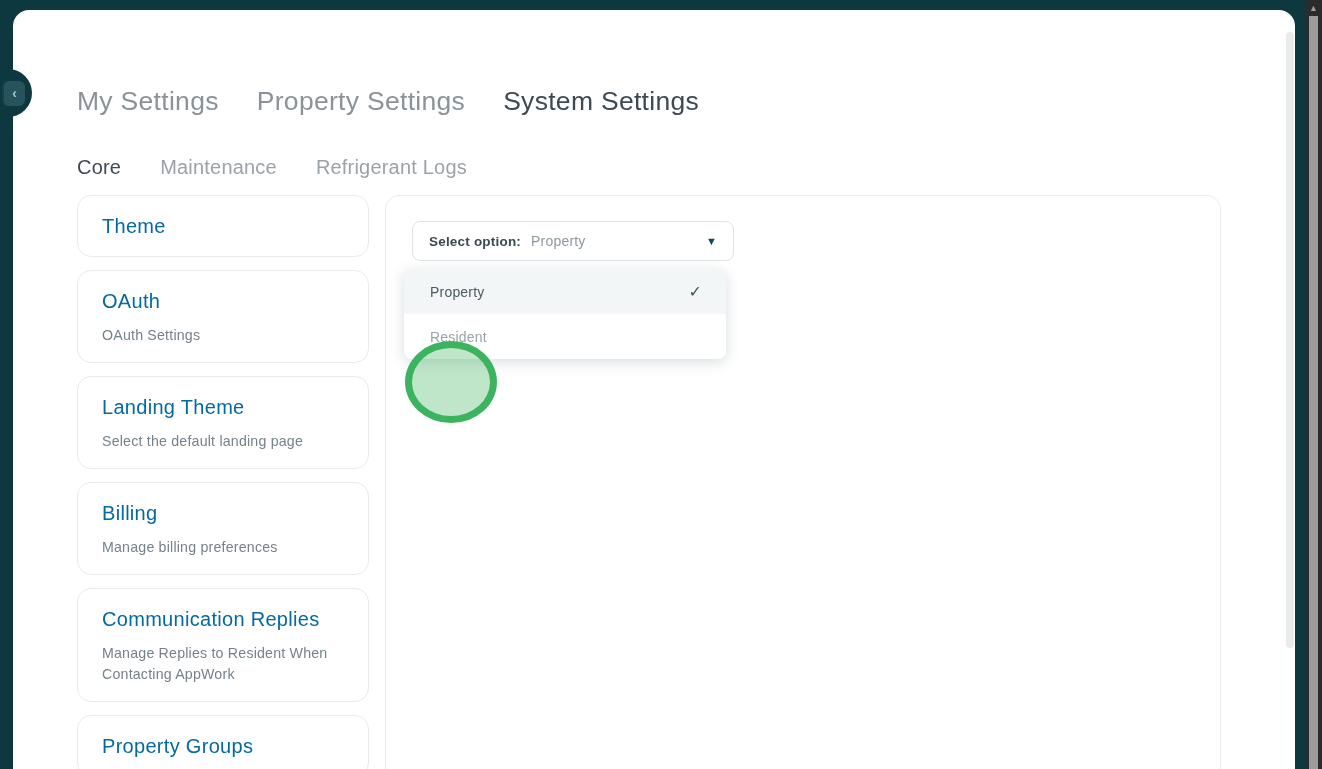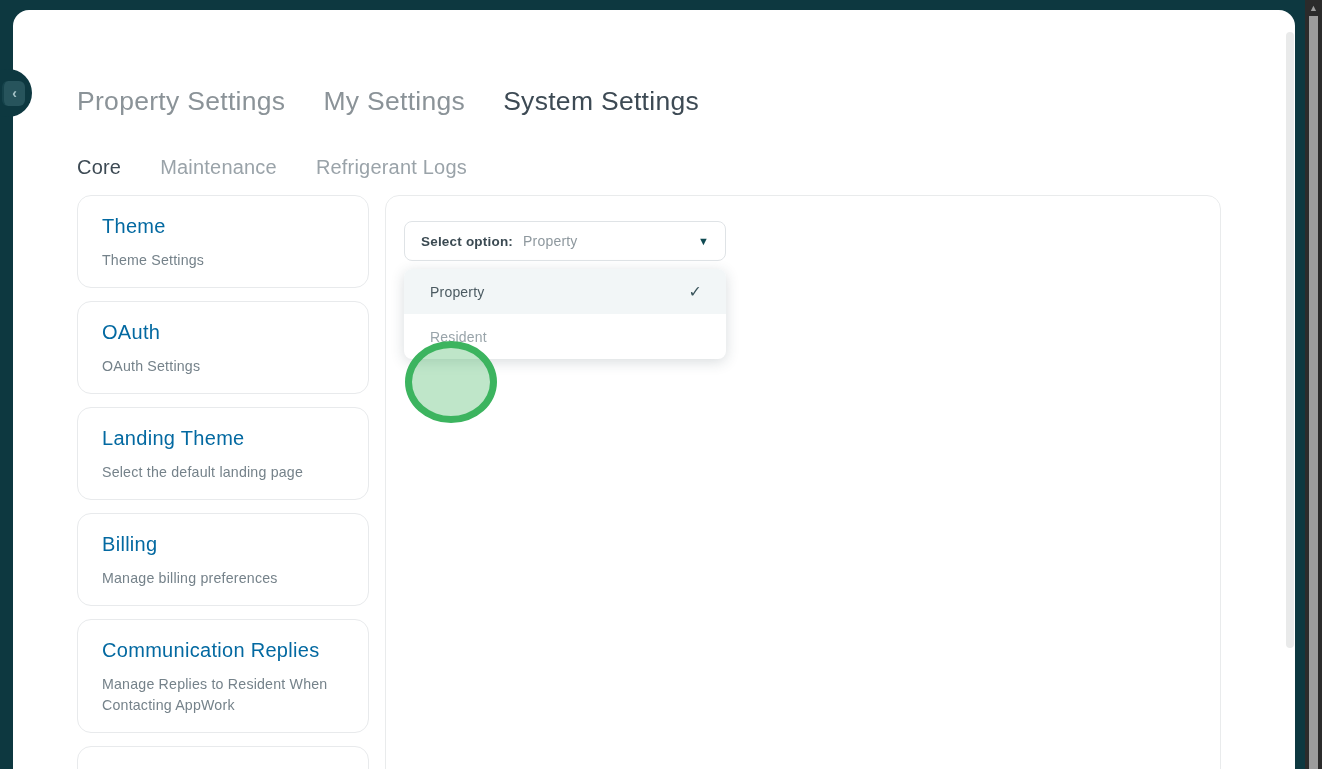--- a/index.html
+++ b/index.html
@@ -91,20 +91,21 @@
     background:#fff;
     padding:25px 18px;
   }
   .select {
     width:322px; height:40px;
     border:1px solid #dfe3e6; border-radius:8px;
     background:#fff;
     display:flex; align-items:center;
     padding:12px 16px;
     cursor:pointer;
+    margin-left:8px;
   }
   .select .select-label {
     font-size:13.5px; font-weight:bold; color:#3b4a52; letter-spacing:0.2px;
     margin-right:10px;
   }
   .select .select-value { font-size:14px; color:#8e989e; letter-spacing:0.2px; }
   .select .select-arrow {
     margin-left:auto; color:#0f4a52; font-size:11px; line-height:1;
   }
 
@@ -172,37 +173,36 @@
 </div>
 
 <div class="collapse-circle"></div>
 <div class="collapse-btn">
   <span class="chev">‹</span>
 </div>
 
 <div class="page">
 
   <div class="tabs">
+    <div class="tab">My Settings</div>
     <div class="tab">Property Settings</div>
-    <div class="tab">My Settings</div>
     <div class="tab active">System Settings</div>
   </div>
 
   <div class="subtabs">
     <div class="subtab active">Core</div>
     <div class="subtab">Maintenance</div>
     <div class="subtab">Refrigerant Logs</div>
   </div>
 
   <div class="content">
 
     <div class="cards-col">
       <div class="card">
         <div class="card-title">Theme</div>
-        <div class="card-sub">Theme Settings</div>
       </div>
       <div class="card">
         <div class="card-title">OAuth</div>
         <div class="card-sub">OAuth Settings</div>
       </div>
       <div class="card">
         <div class="card-title">Landing Theme</div>
         <div class="card-sub">Select the default landing page</div>
       </div>
       <div class="card">

